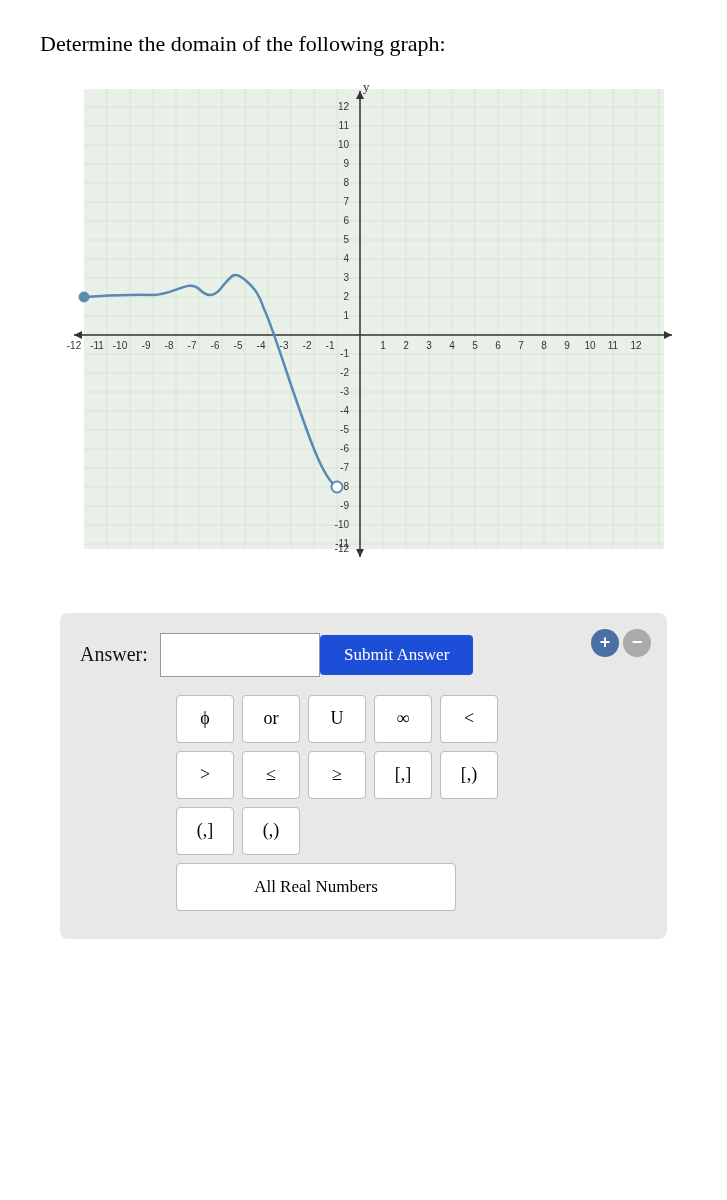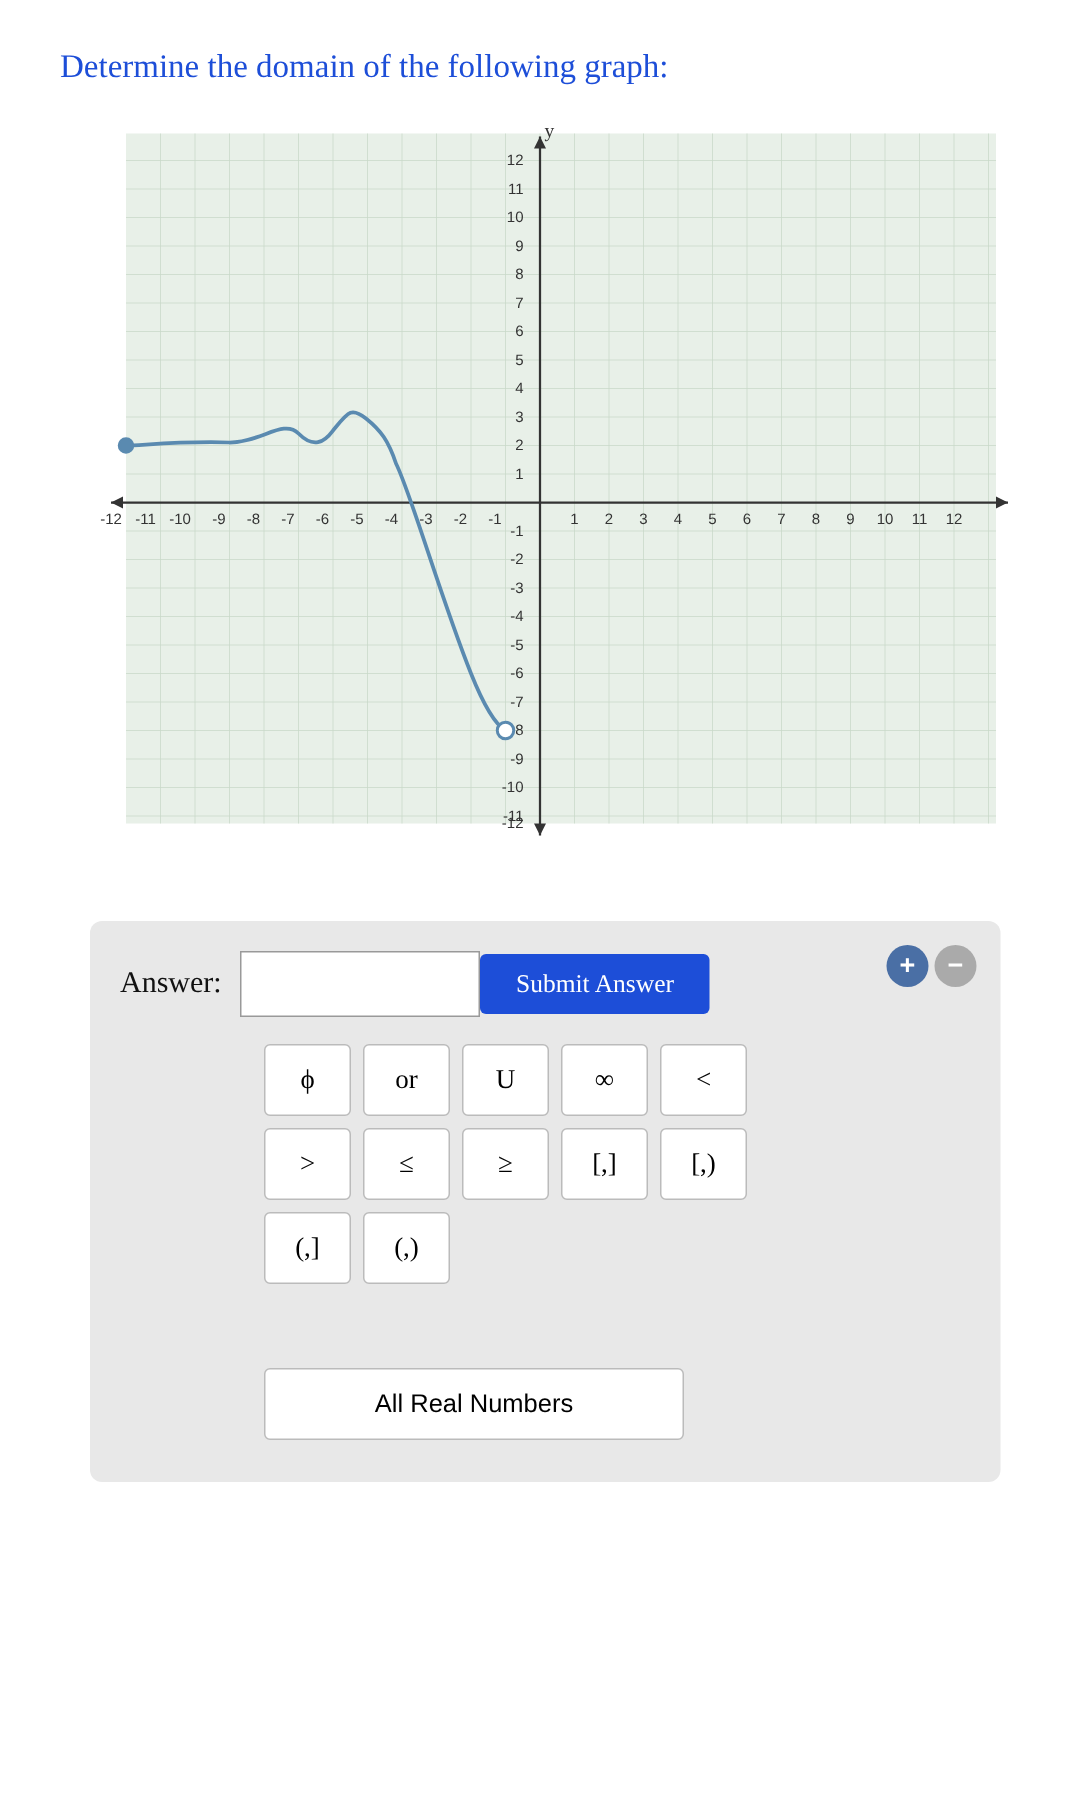--- a/index.html
+++ b/index.html
@@ -11,21 +11,21 @@
       position: relative;
     }
 
     .page-container {
       padding: 30px 40px 20px 40px;
     }
 
     .question-title {
       font-size: 22px;
       font-weight: normal;
-      color: #1d4ed8;
+      color: #000000;
       margin-bottom: 20px;
       line-height: 1.3;
     }
 
     .graph-area {
       width: 620px;
       margin: 0 auto 30px auto;
       position: relative;
     }
 
@@ -137,22 +137,21 @@
       min-width: 280px;
       height: 48px;
       background: #fff;
       border: 1px solid #bbb;
       border-radius: 4px;
       font-size: 17px;
       cursor: pointer;
       display: flex;
       align-items: center;
       justify-content: center;
-      font-family: Liberation Sans, sans-serif;
-      margin-top: 48px;
+      font-family: Liberation Serif, serif;
     }
   </style>
 </head>
 <body>
 
 <div class="page-container">
 
   <h1 class="question-title">Determine the domain of the following graph:</h1>
 
   <div class="graph-area">

